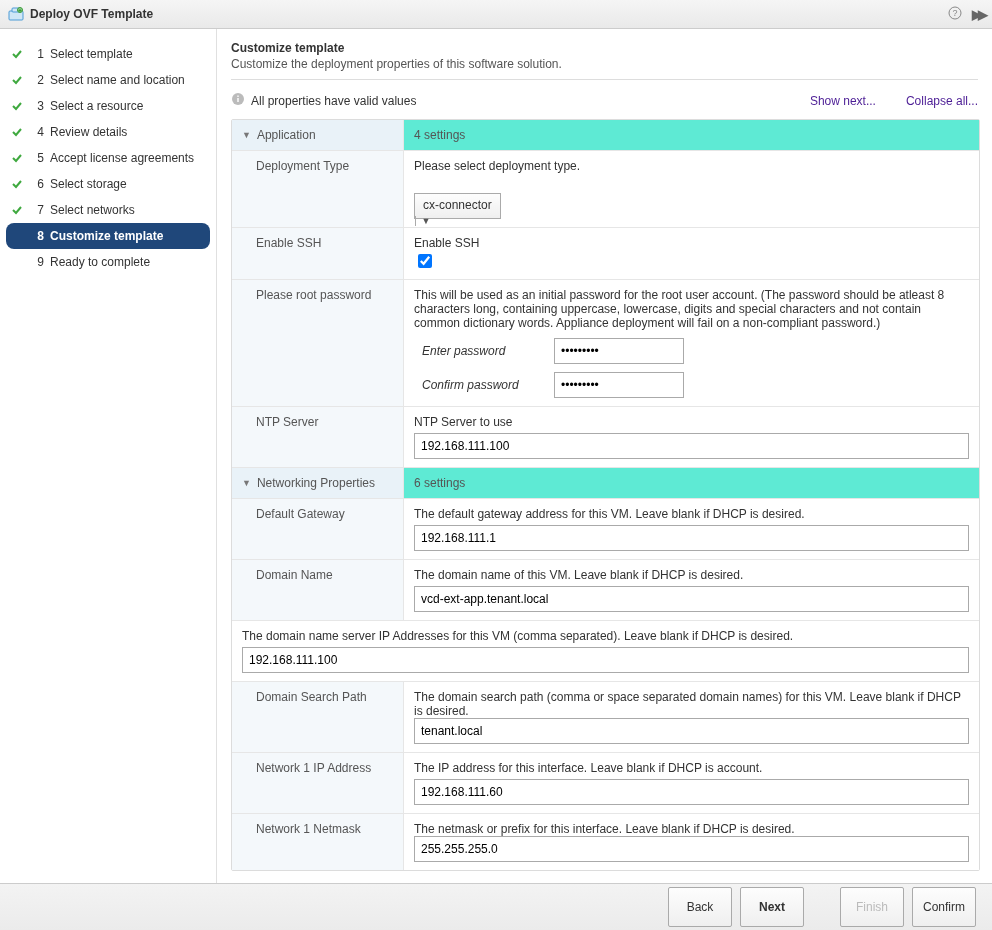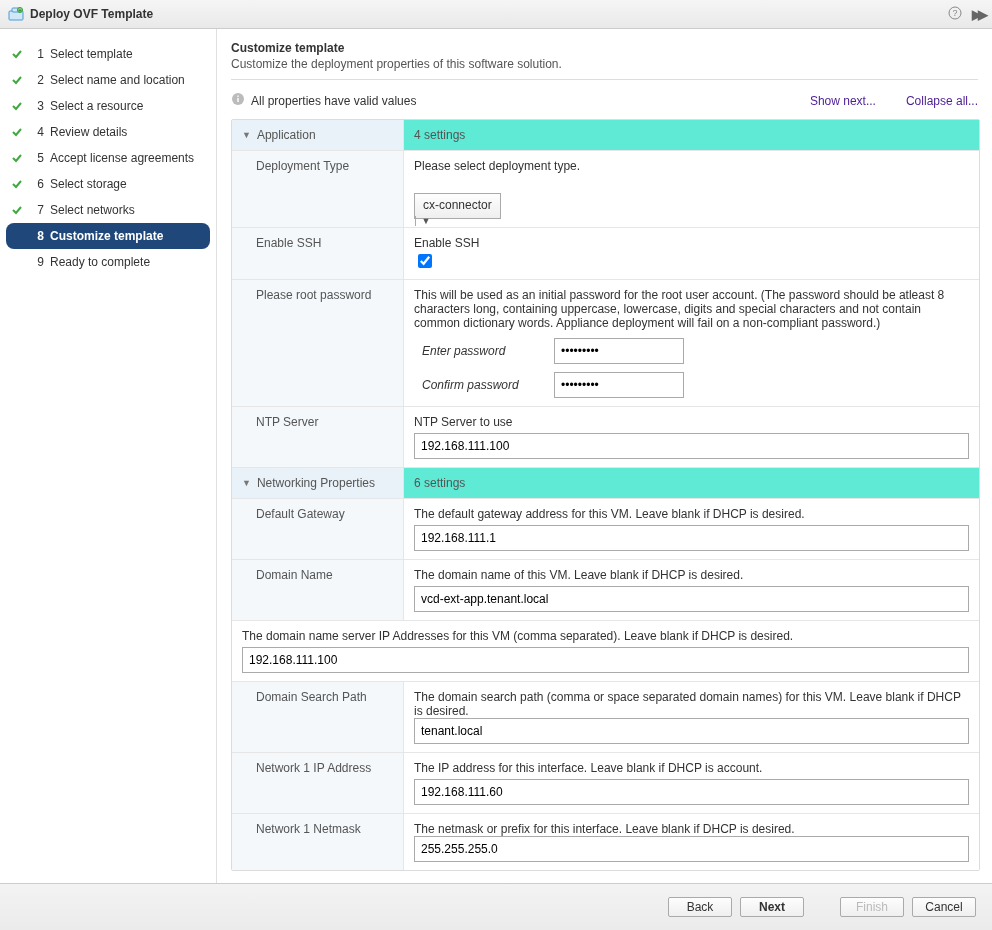--- a/index.html
+++ b/index.html
@@ -238,21 +238,21 @@
     border-top: 1px solid #ccc;
     background: linear-gradient(#f3f3f3, #ebebeb);
     display: flex;
     align-items: center;
     justify-content: flex-end;
     padding: 0 16px;
     gap: 8px;
   }
   .btn {
     min-width: 64px;
-    height: 20px;
+    height: 40px;
     border: 1px solid #aaa;
     background: linear-gradient(#fdfdfd, #efefef);
     border-radius: 2px;
     font-size: 12px;
     color: #333;
     cursor: pointer;
   }
   .btn.primary { font-weight: bold; }
   .btn:disabled { color: #bbb; cursor: default; margin-left: 28px; }
 </style>
@@ -492,14 +492,14 @@
       </div>
 
     </div>
   </div>
 </div>
 
 <div class="footer">
   <button class="btn">Back</button>
   <button class="btn primary">Next</button>
   <button class="btn" disabled="">Finish</button>
-  <button class="btn">Cancel</button>
+  <button class="btn">Confirm</button>
 </div>
 
 </body></html>

